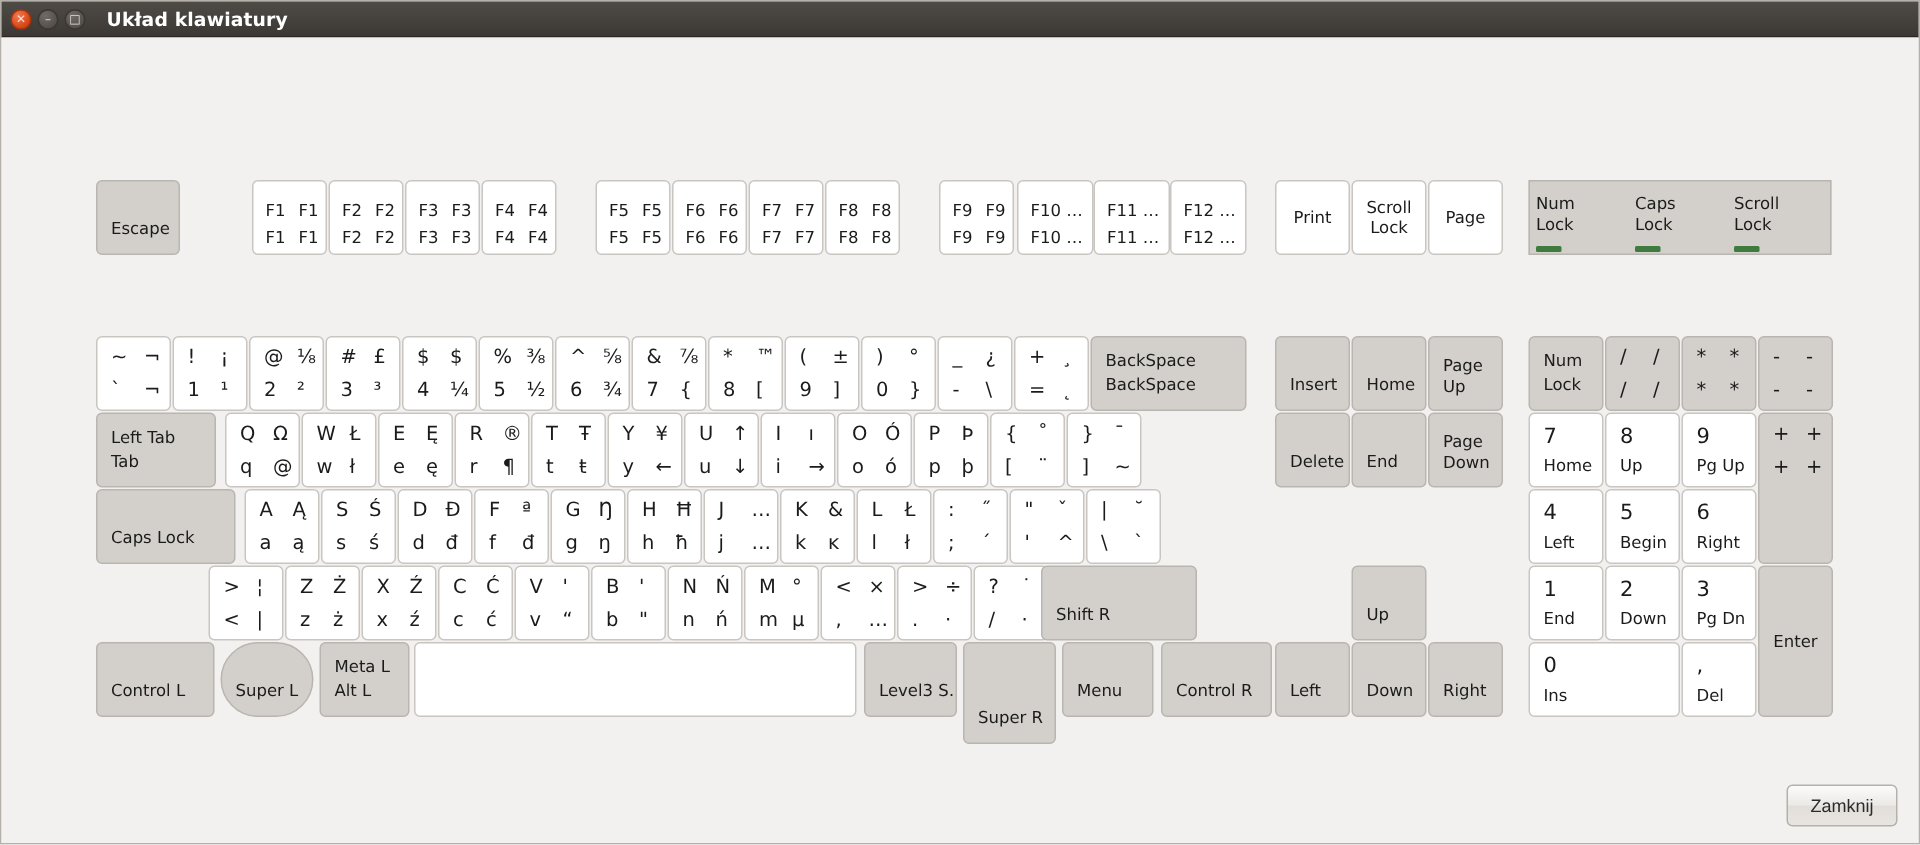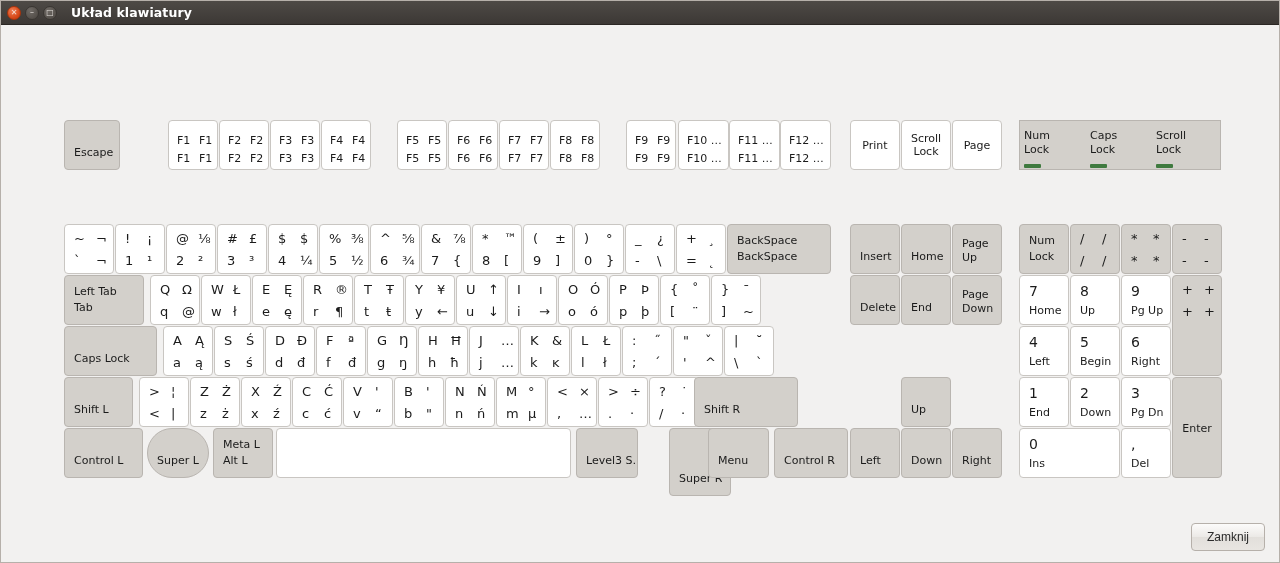--- a/index.html
+++ b/index.html
@@ -451,23 +451,20 @@
           <span class="g tr">ˇ</span>
           <span class="g bl">'</span>
           <span class="g br">^</span>
         </div>
         <div class="key" style="left: 723px; top: 301px; width: 50px; height: 50px;">
           <span class="g tl">|</span>
           <span class="g tr">˘</span>
           <span class="g bl">\</span>
           <span class="g br">`</span>
         </div>
-        <div class="key gray" style="left: 63px; top: 352px; width: 69px; height: 50px;">
-          <span class="nm one">Shift L</span>
-        </div>
         <div class="key" style="left: 138px; top: 352px; width: 50px; height: 50px;">
           <span class="g tl">&gt;</span>
           <span class="g tr">¦</span>
           <span class="g bl">&lt;</span>
           <span class="g br">|</span>
         </div>
         <div class="key" style="left: 189px; top: 352px; width: 50px; height: 50px;">
           <span class="g tl">Z</span>
           <span class="g tr">Ż</span>
           <span class="g bl">z</span>
@@ -537,21 +534,21 @@
           <span class="nm one">Super L</span>
         </div>
         <div class="key gray" style="left: 212px; top: 403px; width: 60px; height: 50px;">
           <span class="nm top">Meta L</span>
           <span class="nm bot">Alt L</span>
         </div>
         <div class="key" style="left: 275px; top: 403px; width: 295px; height: 50px;"></div>
         <div class="key gray" style="left: 575px; top: 403px; width: 62px; height: 50px;">
           <span class="nm one">Level3 S…</span>
         </div>
-        <div class="key gray" style="left: 641px; top: 403px; width: 62px; height: 68px; margin-left: 27px;">
+        <div class="key gray" style="left: 641px; top: 403px; width: 62px; height: 68px;">
           <span class="nm one">Super R</span>
         </div>
         <div class="key gray" style="left: 707px; top: 403px; width: 61px; height: 50px; text-decoration: underline;">
           <span class="nm one">Menu</span>
         </div>
         <div class="key gray" style="left: 773px; top: 403px; width: 74px; height: 50px;">
           <span class="nm one">Control R</span>
         </div>
         <div class="key gray" style="left: 849px; top: 199px; width: 50px; height: 50px;">
           <span class="nm" style="left: 9px; bottom: 9px;">

